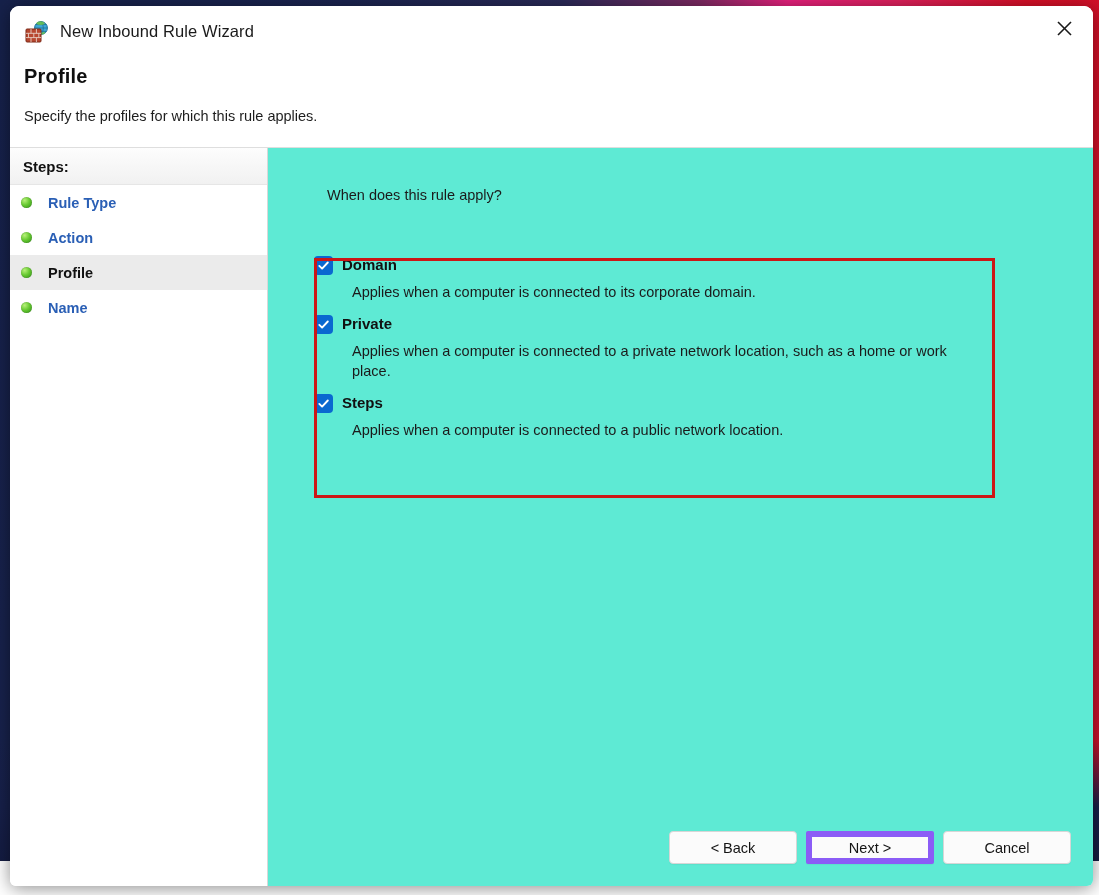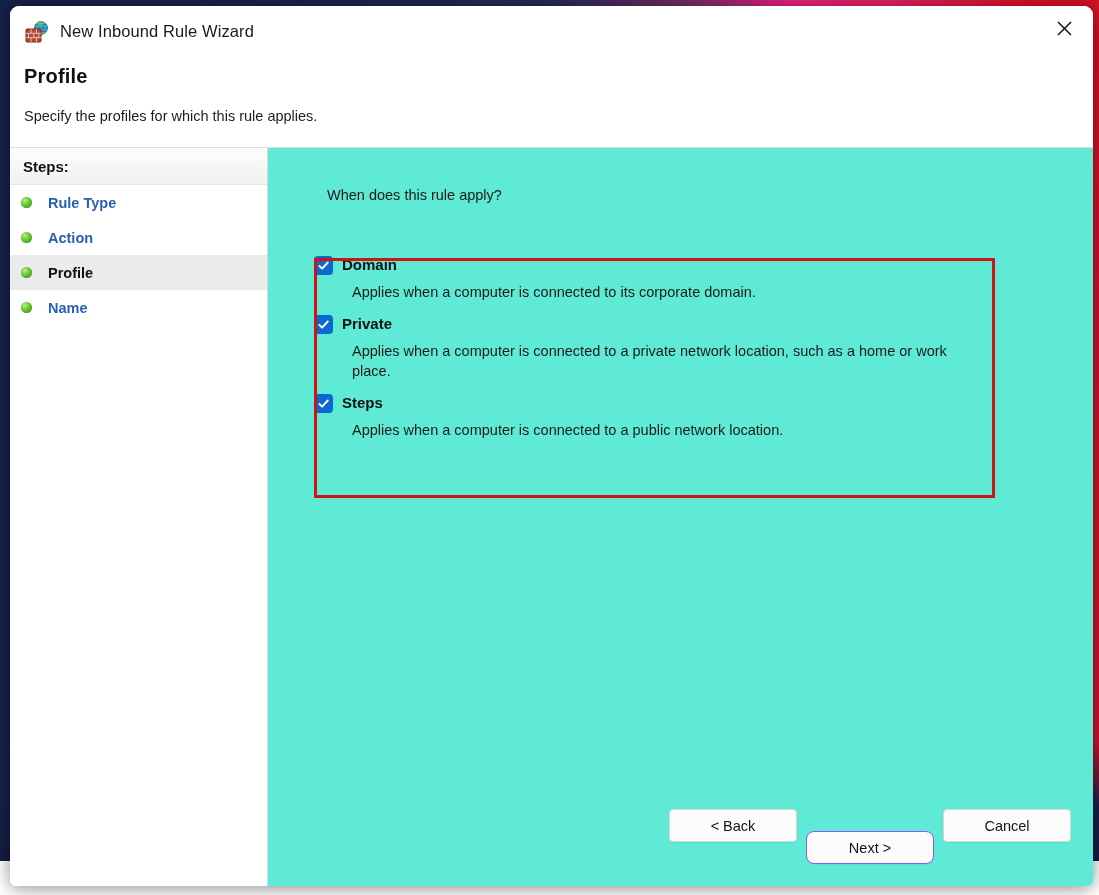--- a/index.html
+++ b/index.html
@@ -229,23 +229,22 @@
     background: #fbfbfb;
     border: 1px solid #d6d6d6;
     border-radius: 4px;
     font-family: "Liberation Sans", sans-serif;
     font-size: 14.5px;
     color: #141414;
     cursor: default;
     box-shadow: 0 1px 1px rgba(0,0,0,.04);
   }
   .btn.highlighted {
-    border: 1px solid #8b5cf6;
-    border-radius: 8px;
-    margin-top: 22px;
+    border: 6px solid #8b5cf6;
+    border-radius: 2px;
   }
 </style>
 </head>
 <body>
 
 <div id="desktop">
 
   <div id="window">
 
     <div class="titlebar">

